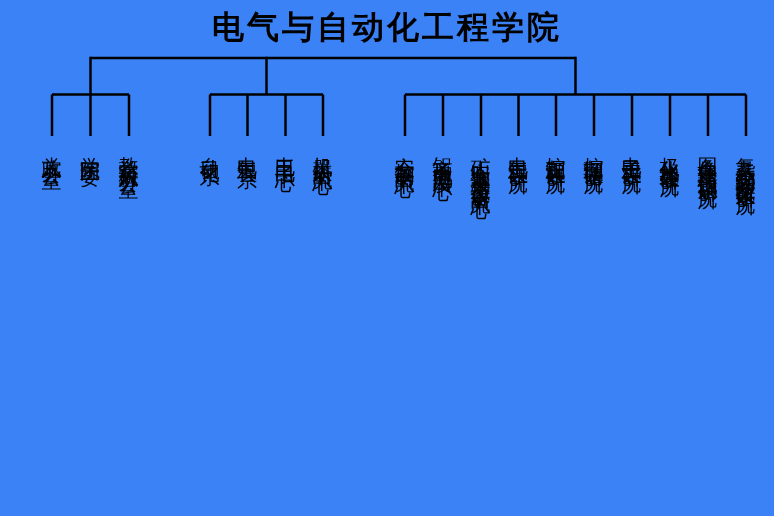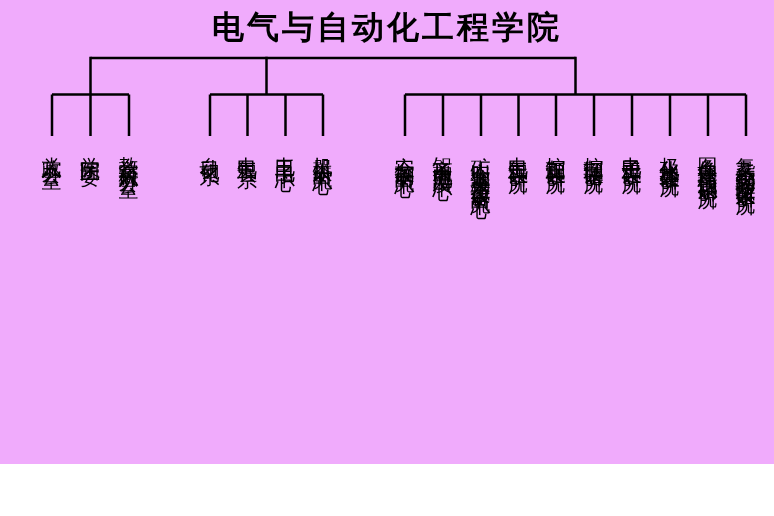--- a/index.html
+++ b/index.html
@@ -3,22 +3,22 @@
 <meta charset="utf-8">
 <style>
   html, body {
     margin: 0;
     padding: 0;
     background: #ffffff;
   }
   .canvas {
     position: relative;
     width: 774px;
-    height: 464px;
-    background: #f0abfc;
+    height: 516px;
+    background: #3b82f6;
     overflow: hidden;
     font-family: "DejaVu Sans", sans-serif;
   }
   .title {
     position: absolute;
     top: 6px;
     left: 0;
     width: 774px;
     margin: 0;
     text-align: center;

